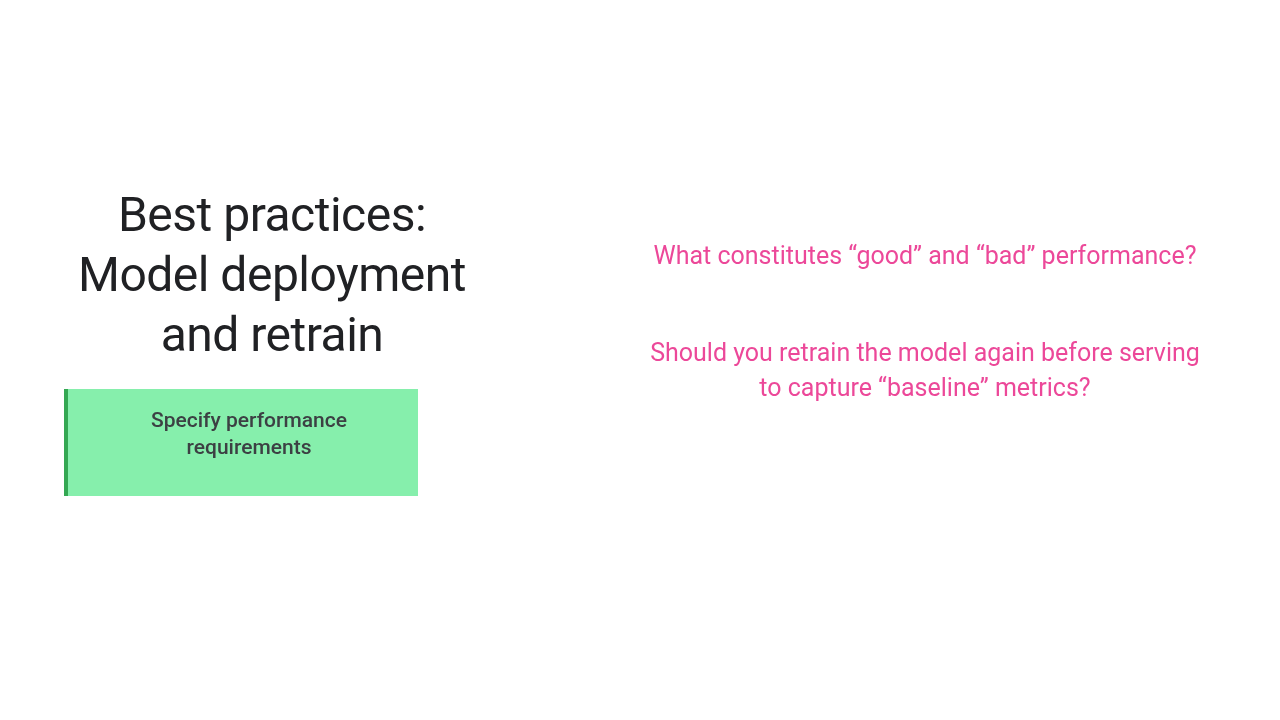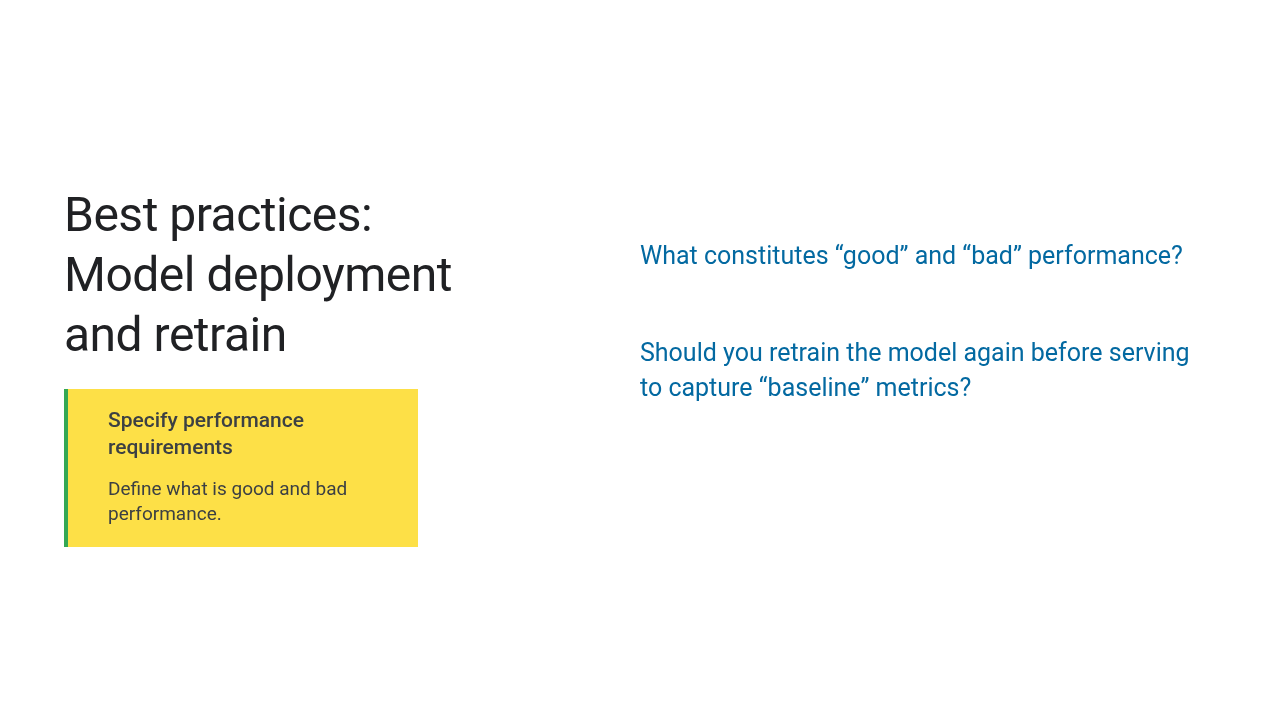--- a/index.html
+++ b/index.html
@@ -13,20 +13,21 @@
       background: #ffffff;
       font-family: 'Google Sans', 'Product Sans', -apple-system, BlinkMacSystemFont, 'Segoe UI', Roboto, Arial, sans-serif;
       position: relative;
       overflow: hidden;
     }
     .slide-container {
       width: 100%;
       height: 100%;
       display: flex;
       padding: 0;
+      text-align: center;
     }
     .left-column {
       width: 480px;
       padding-left: 64px;
       padding-top: 185px;
     }
     .right-column {
       flex: 1;
       padding-left: 160px;
       padding-top: 238px;
@@ -34,21 +35,21 @@
     }
     .slide-title {
       font-size: 48px;
       font-weight: 400;
       color: #202124;
       line-height: 1.25;
       letter-spacing: -0.5px;
       margin-bottom: 24px;
     }
     .callout-box {
-      background: #fde047;
+      background: #86efac;
       border-left: 4px solid #34a853;
       padding: 18px 28px 20px 40px;
       width: 354px;
     }
     .callout-heading {
       font-size: 21px;
       font-weight: 500;
       color: #3c4043;
       line-height: 1.3;
       margin-bottom: 14px;
@@ -59,39 +60,38 @@
       color: #3c4043;
       line-height: 1.35;
       margin-bottom: 10px;
     }
     .callout-body:last-child {
       margin-bottom: 0;
     }
     .question-item {
       font-size: 25px;
       font-weight: 400;
-      color: #0369a1;
+      color: #ec4899;
       line-height: 1.4;
       margin-bottom: 62px;
     }
     .question-item:last-child {
       margin-bottom: 8px;
     }
   </style>
 </head>
 <body>
 
 <div class="slide-container">
   <div class="left-column">
     <h1 class="slide-title">
       <span>Best practices:</span><br>
       <span>Model deployment and retrain</span>
     </h1>
     <div class="callout-box">
       <div class="callout-heading">Specify performance requirements</div>
-      <div class="callout-body">Define what is good and bad performance.</div>
     </div>
   </div>
   <div class="right-column">
     <div class="question-item">What constitutes “good” and “bad” performance?</div>
     <div class="question-item">Should you retrain the model again before serving to capture “baseline” metrics?</div>
   </div>
 </div>
 
 </body></html>

